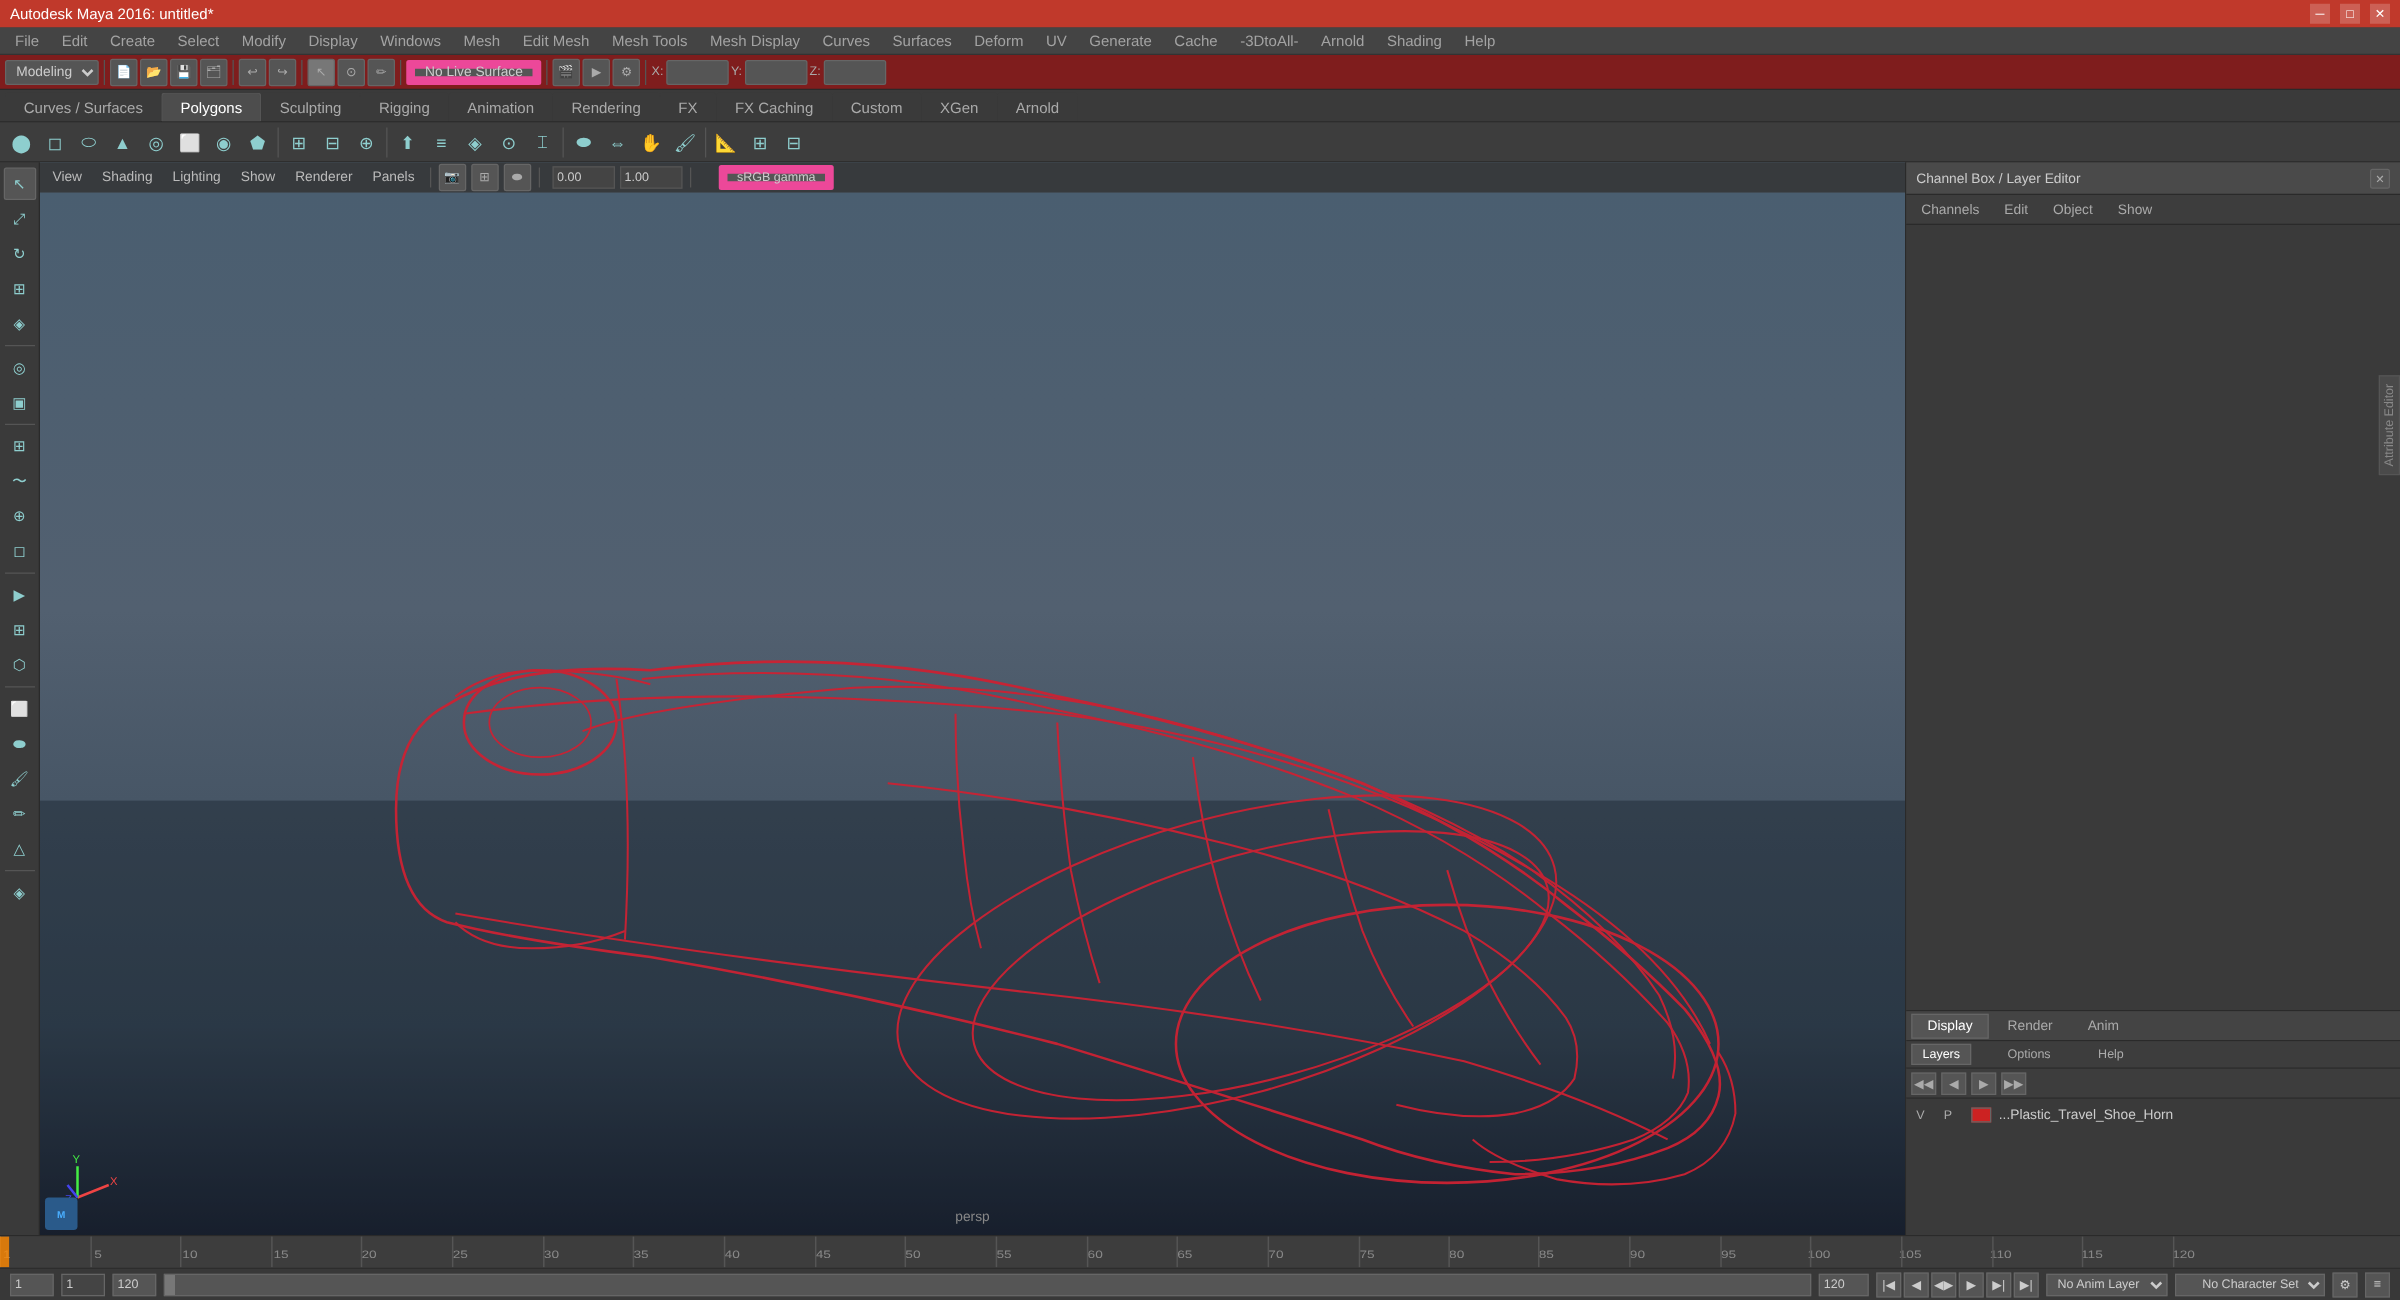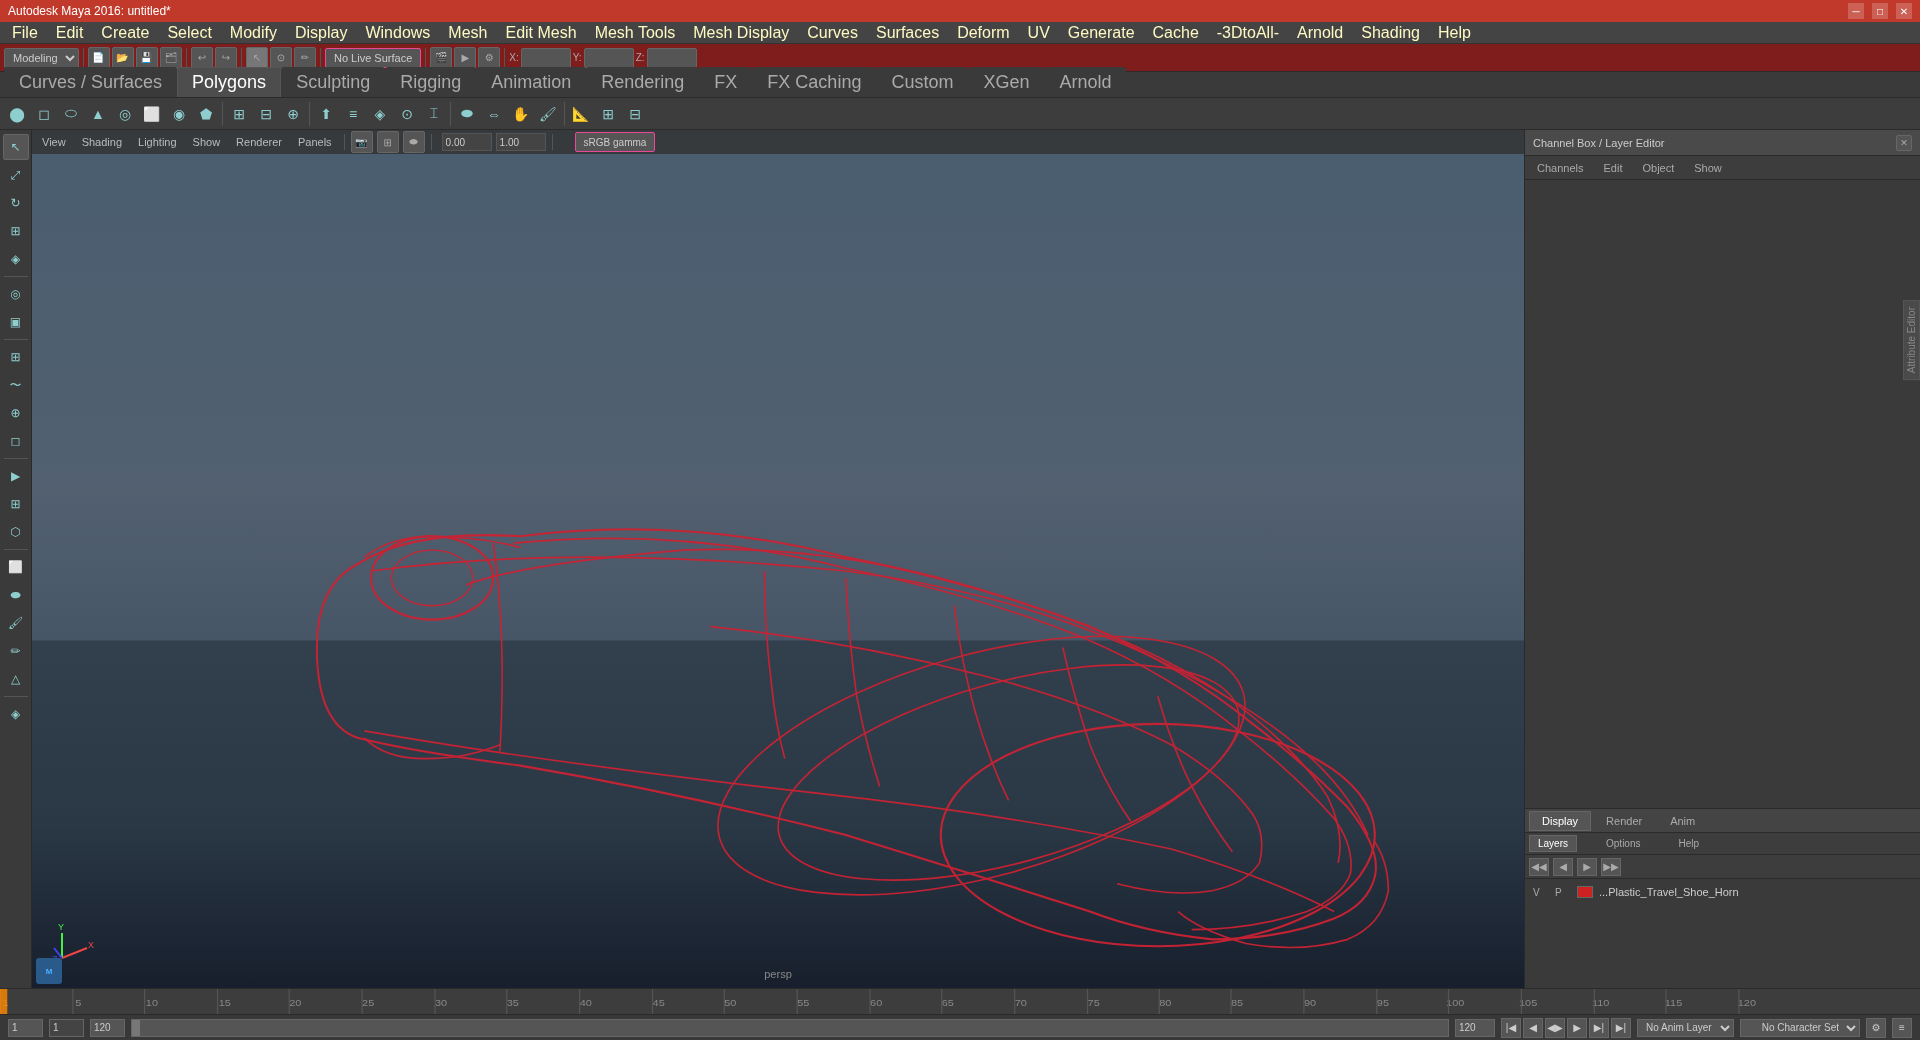--- a/index.html
+++ b/index.html
@@ -41,22 +41,22 @@
       height: 22px;
       background: #444;
       display: flex;
       align-items: center;
       padding: 0 4px;
       gap: 2px;
       border-bottom: 1px solid #333;
     }
     .menu-item {
       padding: 2px 8px;
-      color: #fef9c3;
-      font-size: 16px;
+      color: #a3a3a3;
+      font-size: 12px;
       cursor: pointer;
       border-radius: 2px;
     }
 
     
     #main-toolbar {
       width: 100%;
       height: 28px;
       background: #7f1d1d;
       display: flex;
@@ -88,21 +88,21 @@
     .toolbar-btn.active { background: #777; }
     .toolbar-sep {
       width: 1px; height: 20px;
       background: #555;
       margin: 0 2px;
     }
     .toolbar-text-btn {
       height: 20px;
       padding: 0 8px;
       background: #555;
-      border: 1px solid #ec4899;
+      border: 7px solid #ec4899;
       color: #ccc;
       font-size: 11px;
       cursor: pointer;
       display: flex; align-items: center;
       border-radius: 2px;
     }
     .toolbar-input {
       width: 50px; height: 20px;
       background: #555;
       border: 1px solid #666;
@@ -117,21 +117,21 @@
       width: 100%;
       height: 26px;
       background: #3a3a3a;
       display: flex;
       align-items: flex-end;
       padding: 0 4px;
       border-bottom: 1px solid #2a2a2a;
     }
     .workflow-tab {
       padding: 4px 14px;
-      font-size: 18px;
+      font-size: 12px;
       color: #aaa;
       cursor: pointer;
       border: 1px solid transparent;
       border-bottom: none;
       border-radius: 3px 3px 0 0;
       background: #3a3a3a;
     }
     .workflow-tab.active {
       background: #4d4d4d;
       color: #fff;

